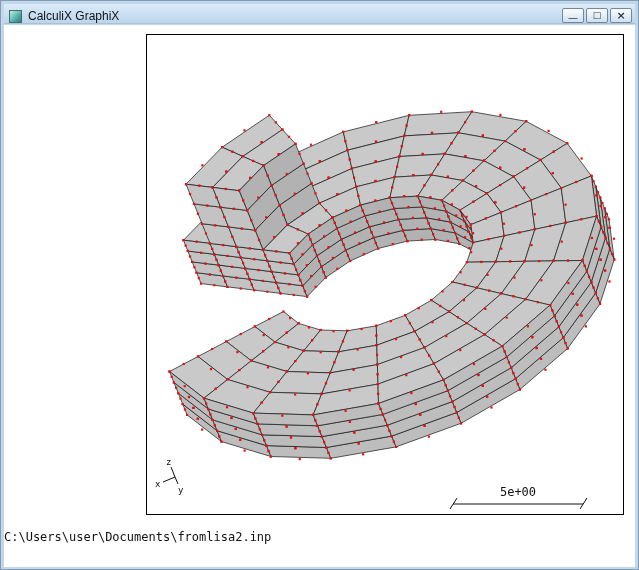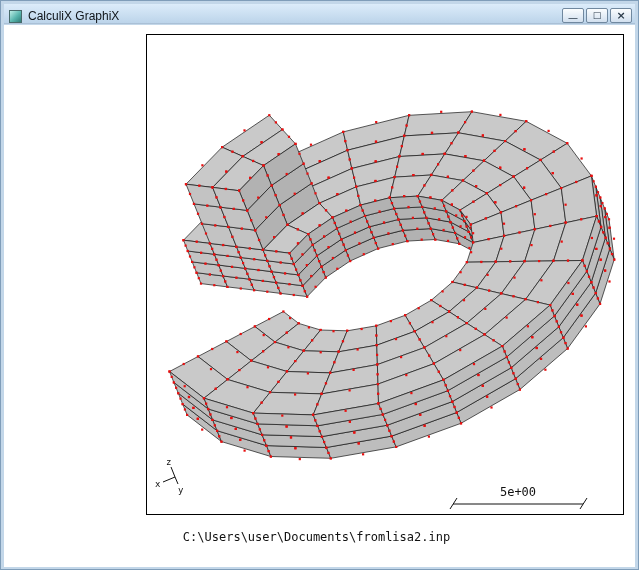--- a/index.html
+++ b/index.html
@@ -41,21 +41,21 @@
     width:631px; height:542px; margin-top:1px;
   }
   .frame{
     position:absolute; left:142px; top:9px;
     width:478px; height:481px; border:1px solid #000000;
     background:#ffffff;
   }
   .frame svg{ display:block; }
   .filepath{
     position:absolute; left:0; top:505px; width:625px;
-    text-align:center; font-family:"DejaVu Sans Mono", monospace;
+    text-align:left; font-family:"DejaVu Sans Mono", monospace;
     font-size:12px; color:#111111; white-space:pre;
   }
   text{ font-family:"DejaVu Sans Mono", monospace; fill:#111111; }
   .svg-small{ font-size:9px; }
   .svg-scale{ font-size:12px; }
 </style>
 </head>
 <body>
 
 <div class="window">

